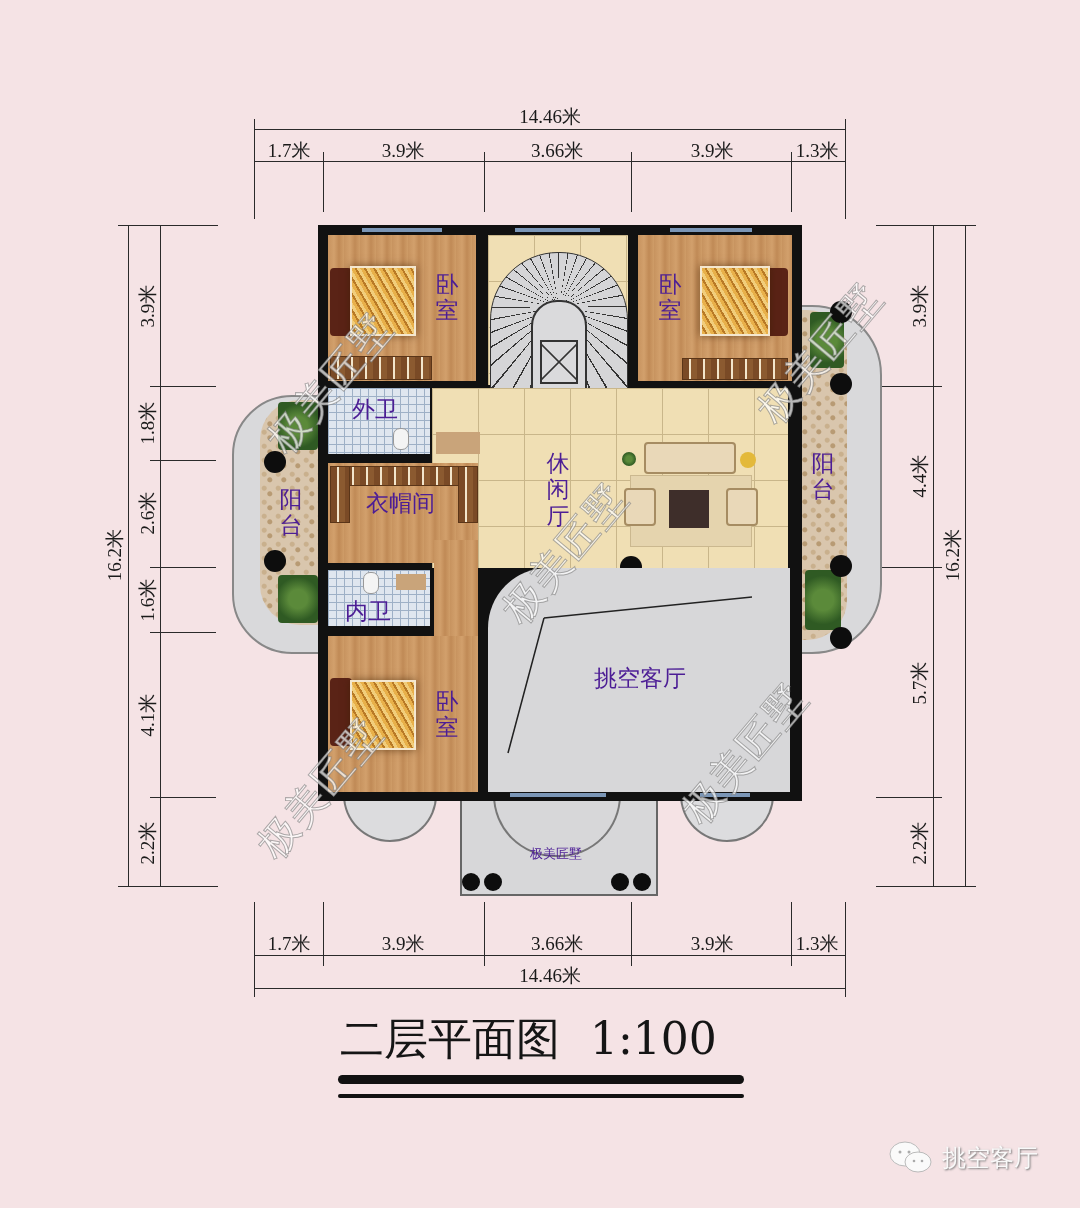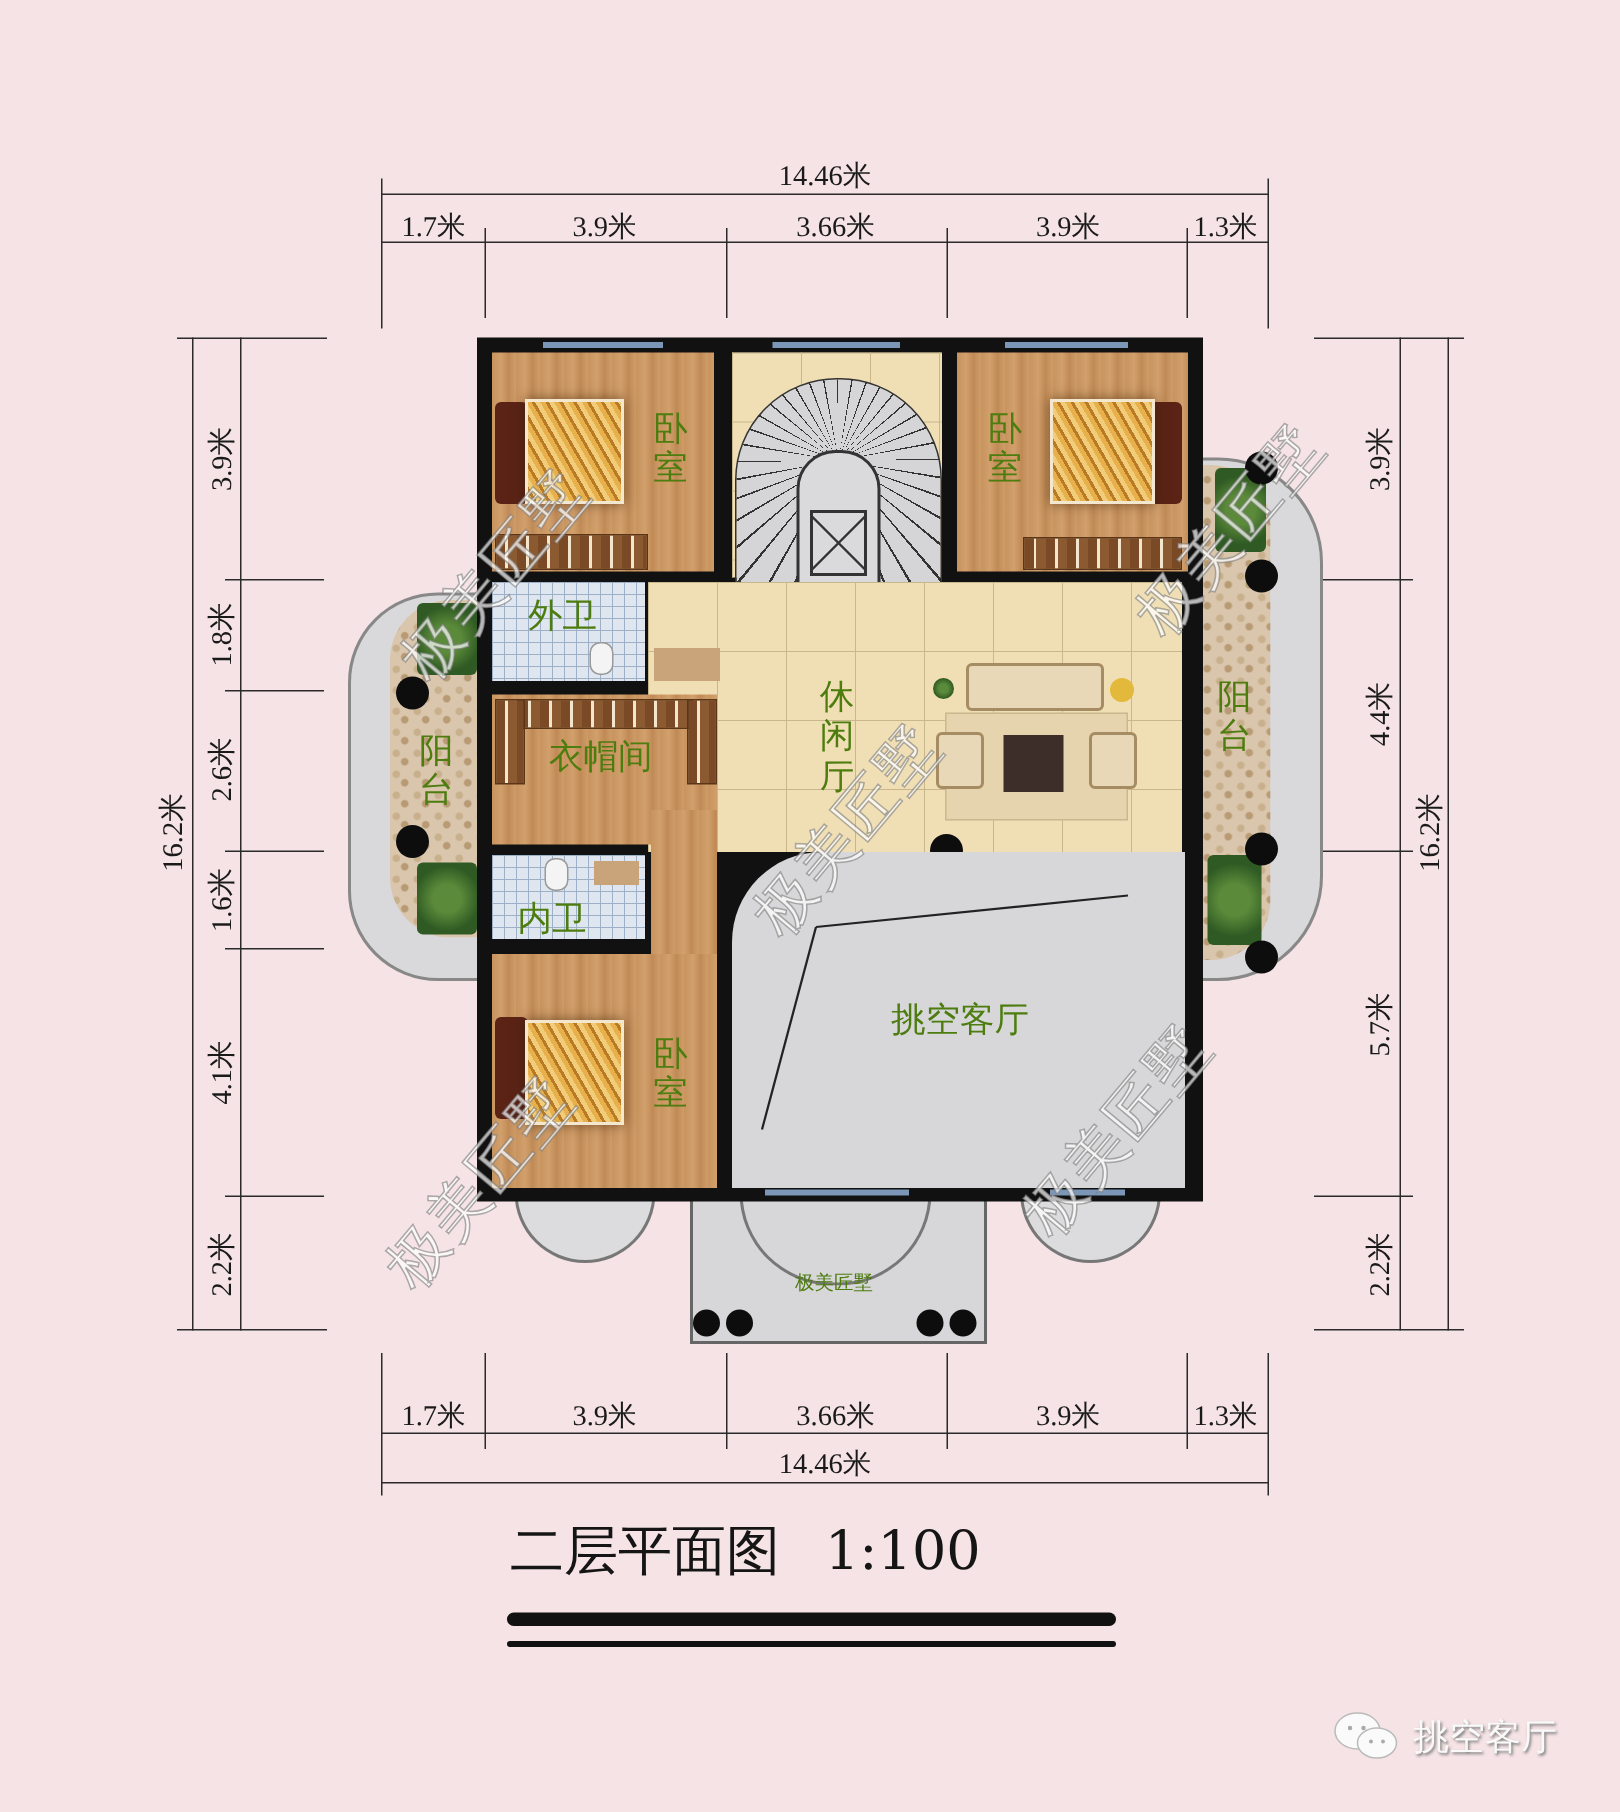--- a/index.html
+++ b/index.html
@@ -7,30 +7,30 @@
   .abs{position:absolute;}
   .dim-line{position:absolute;background:#2a2a2a;}
   .dim-label{position:absolute;font-family:"Liberation Serif","DejaVu Serif",serif;font-size:19px;color:#1a1a1a;white-space:nowrap;transform:translateX(-50%);}
   .dim-label-v{position:absolute;font-family:"Liberation Serif","DejaVu Serif",serif;font-size:19px;color:#1a1a1a;white-space:nowrap;transform:translate(-50%,-50%) rotate(-90deg);}
   .tick{position:absolute;background:#2a2a2a;}
   .wood{background:repeating-linear-gradient(90deg,#c7935f 0px,#d2a06c 6px,#c08a56 11px,#cf9d68 16px);}
   .tile-beige{background-color:#f0dfb4;background-image:linear-gradient(#c9b68a 1px,transparent 1px),linear-gradient(90deg,#c9b68a 1px,transparent 1px);background-size:46px 46px;}
   .tile-blue{background-color:#dfe6ef;background-image:linear-gradient(#9eb0c6 1px,transparent 1px),linear-gradient(90deg,#9eb0c6 1px,transparent 1px);background-size:8px 8px;}
   .balcony-floor{background:radial-gradient(circle at 30% 30%,#c9b08d 2px,transparent 3px),radial-gradient(circle at 70% 70%,#b89b74 2px,transparent 3px),#d9c6ad;background-size:14px 14px;}
   .grey-area{background:#d7d7d9;}
-  .room-label{position:absolute;font-family:Liberation Serif, serif;font-size:23px;color:#4d7c0f;line-height:1.15;}
+  .room-label{position:absolute;font-family:Liberation Mono, monospace;font-size:23px;color:#4c1d95;line-height:1.15;}
   .vlabel{width:26px;text-align:center;word-break:break-all;}
   .bed{position:absolute;background:repeating-linear-gradient(60deg,#e8b04a 0 3px,#b97a26 3px 5px,#f1cd7b 5px 8px);border:2px solid #f4e7cf;box-shadow:0 0 8px rgba(60,30,0,.6);}
   .headboard{position:absolute;background:#5a2316;border-radius:4px;}
   .wardrobe{position:absolute;background:repeating-linear-gradient(90deg,#7a4a26 0 6px,#f3e6cc 6px 8px,#8b5a30 8px 14px);border:1px solid #5a3518;}
   .column{position:absolute;width:22px;height:22px;border-radius:50%;background:#0d0d0d;}
   .plant{position:absolute;background:radial-gradient(circle,#5b8a3a 30%,#2f5a23 70%);border-radius:4px;}
   .window{position:absolute;background:#7b96b6;}
   .watermark{position:absolute;font-family:"DejaVu Sans","Liberation Sans",sans-serif;font-size:40px;color:rgba(255,255,255,.7);-webkit-text-stroke:1px rgba(120,120,120,.6);transform:rotate(-50deg);transform-origin:left top;white-space:nowrap;letter-spacing:2px;}
-  .title{position:absolute;left:340px;top:1010px;font-family:"DejaVu Serif","Liberation Serif",serif;font-size:36px;color:#151515;white-space:nowrap;}
+  .title{position:absolute;left:340px;top:1010px;font-family:"DejaVu Serif","Liberation Serif",serif;font-size:44px;color:#151515;white-space:nowrap;}
   .title-scale{margin-left:30px;}
   .underline{position:absolute;background:#111;border-radius:5px;}
   .brand{position:absolute;left:888px;top:1140px;display:flex;align-items:center;}
   .brand-text{font-family:"DejaVu Sans","Liberation Sans",sans-serif;font-size:24px;color:#f9f9f9;text-shadow:1px 1px 2px #777;margin-left:8px;}
 </style>
 </head>
 <body>
 
 <div>
   <div class="dim-line" style="left:254px;top:129px;width:592px;height:1px;"></div>

